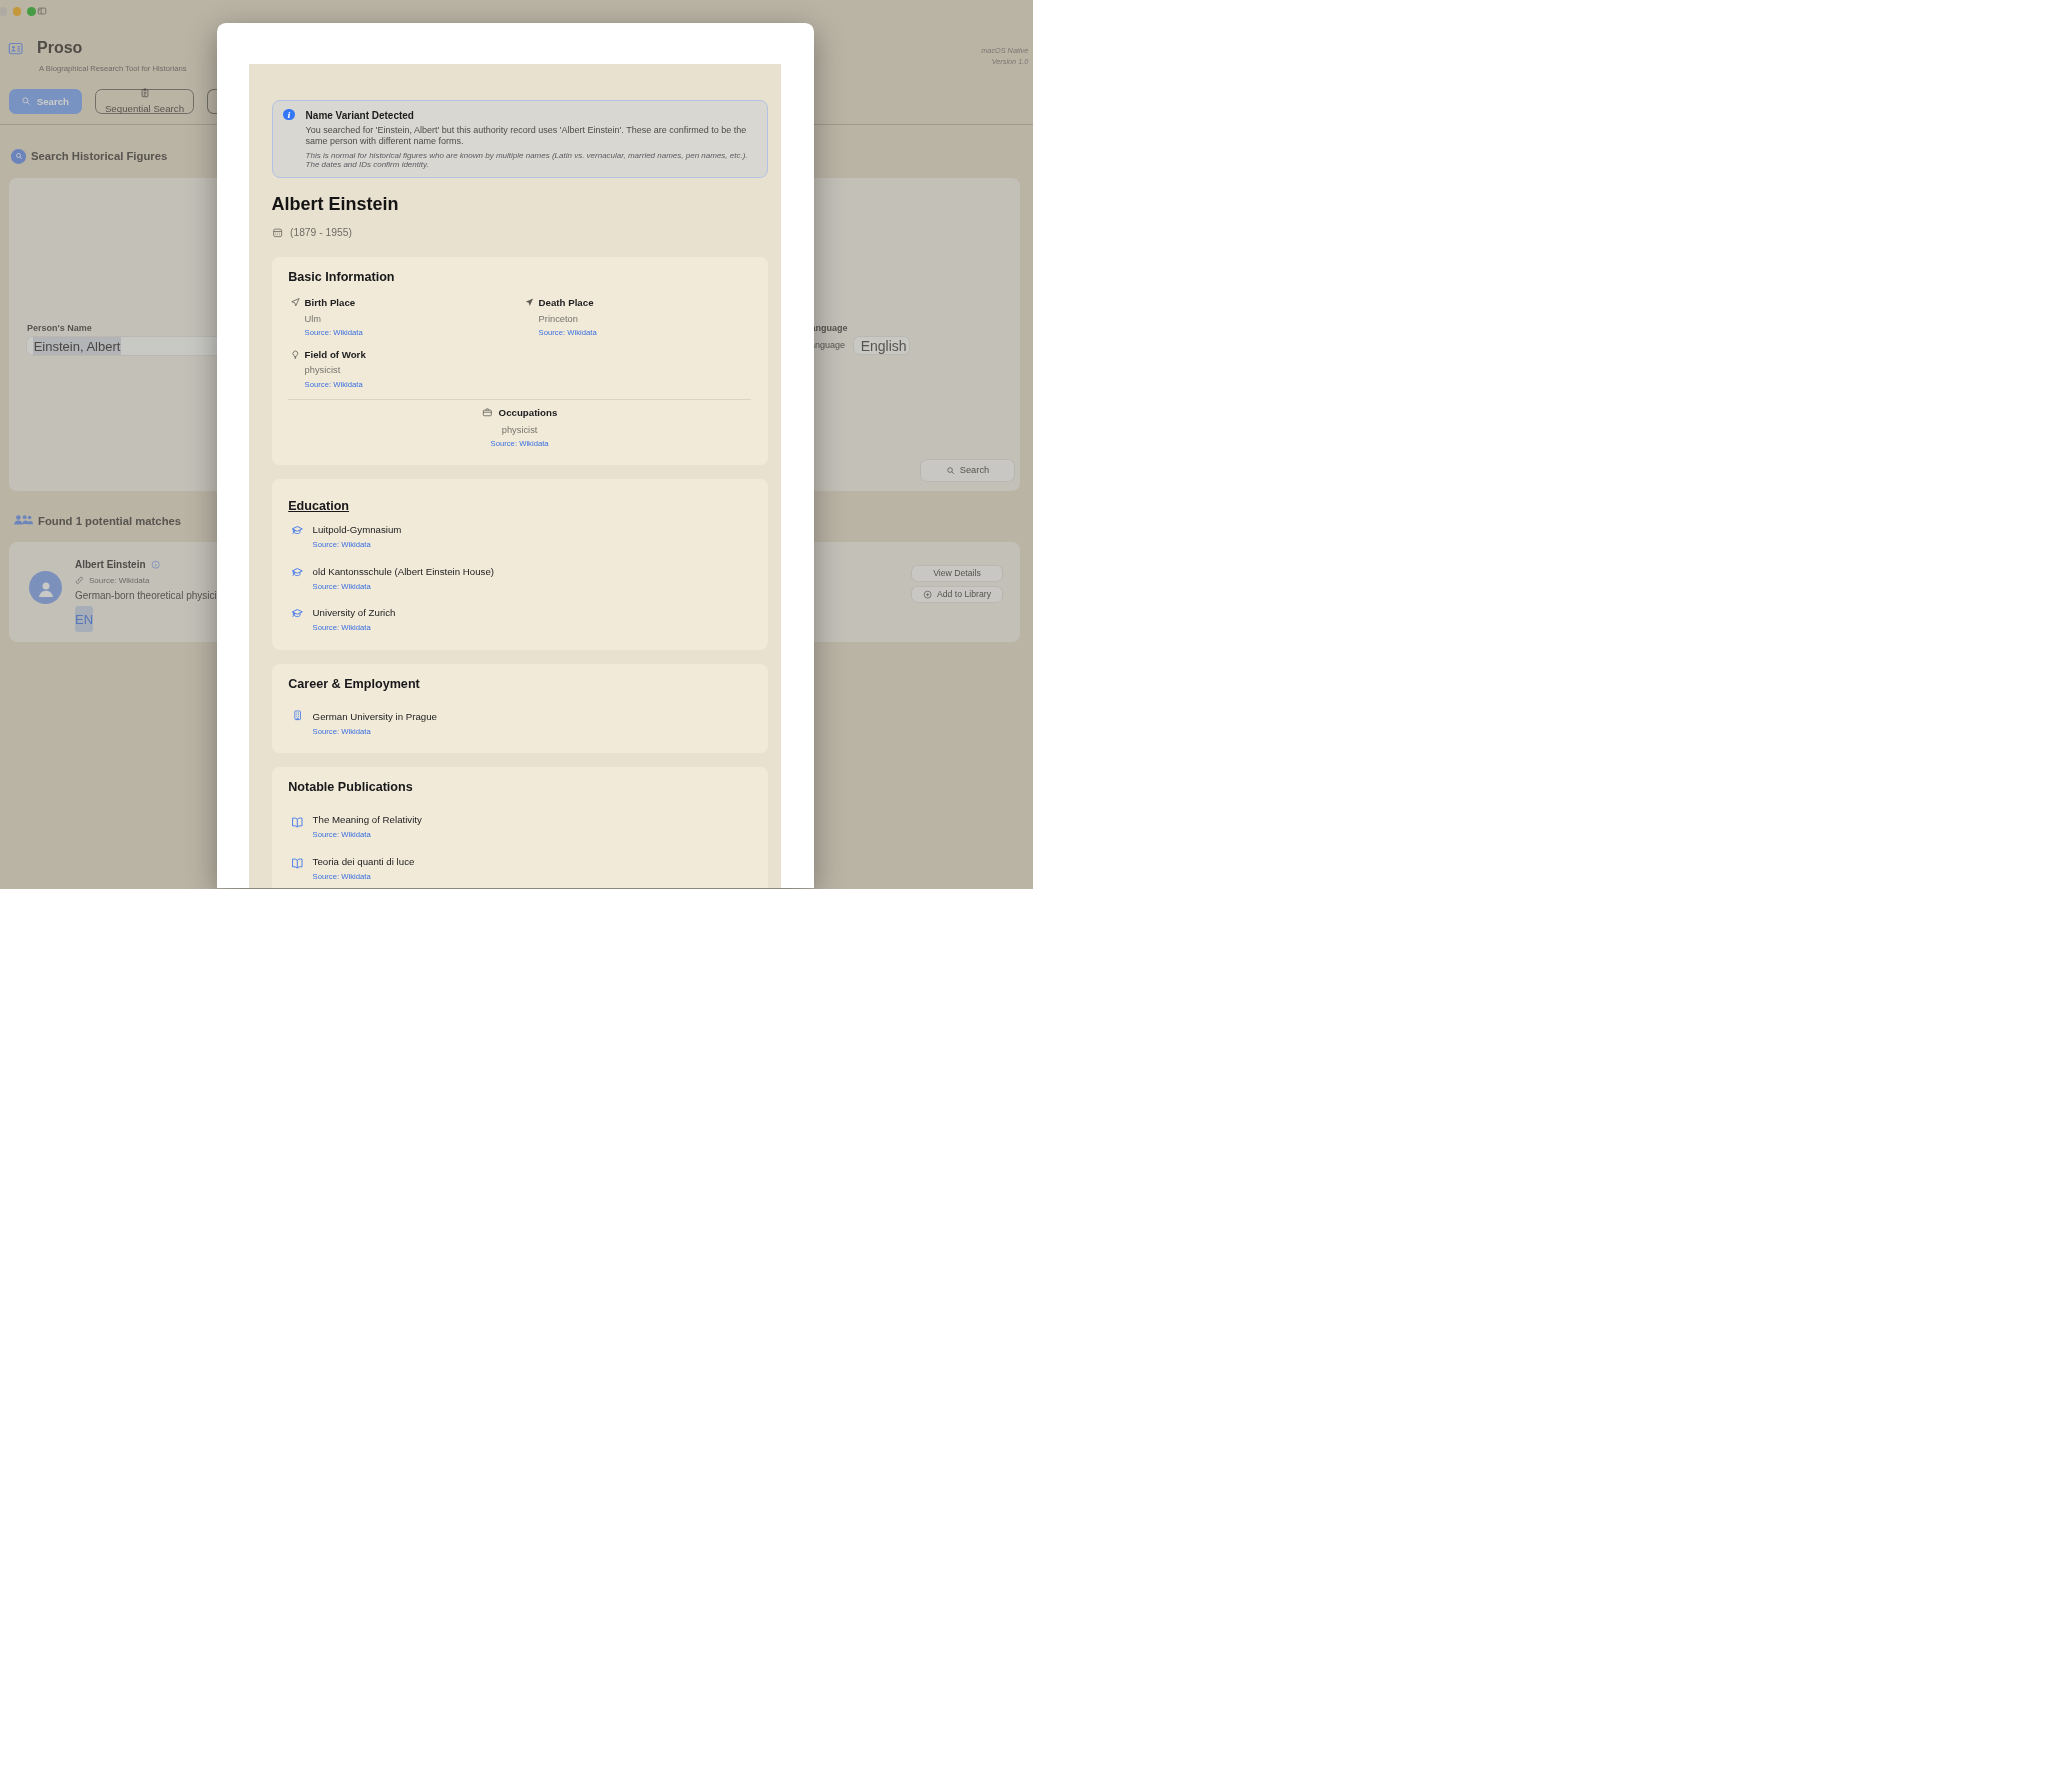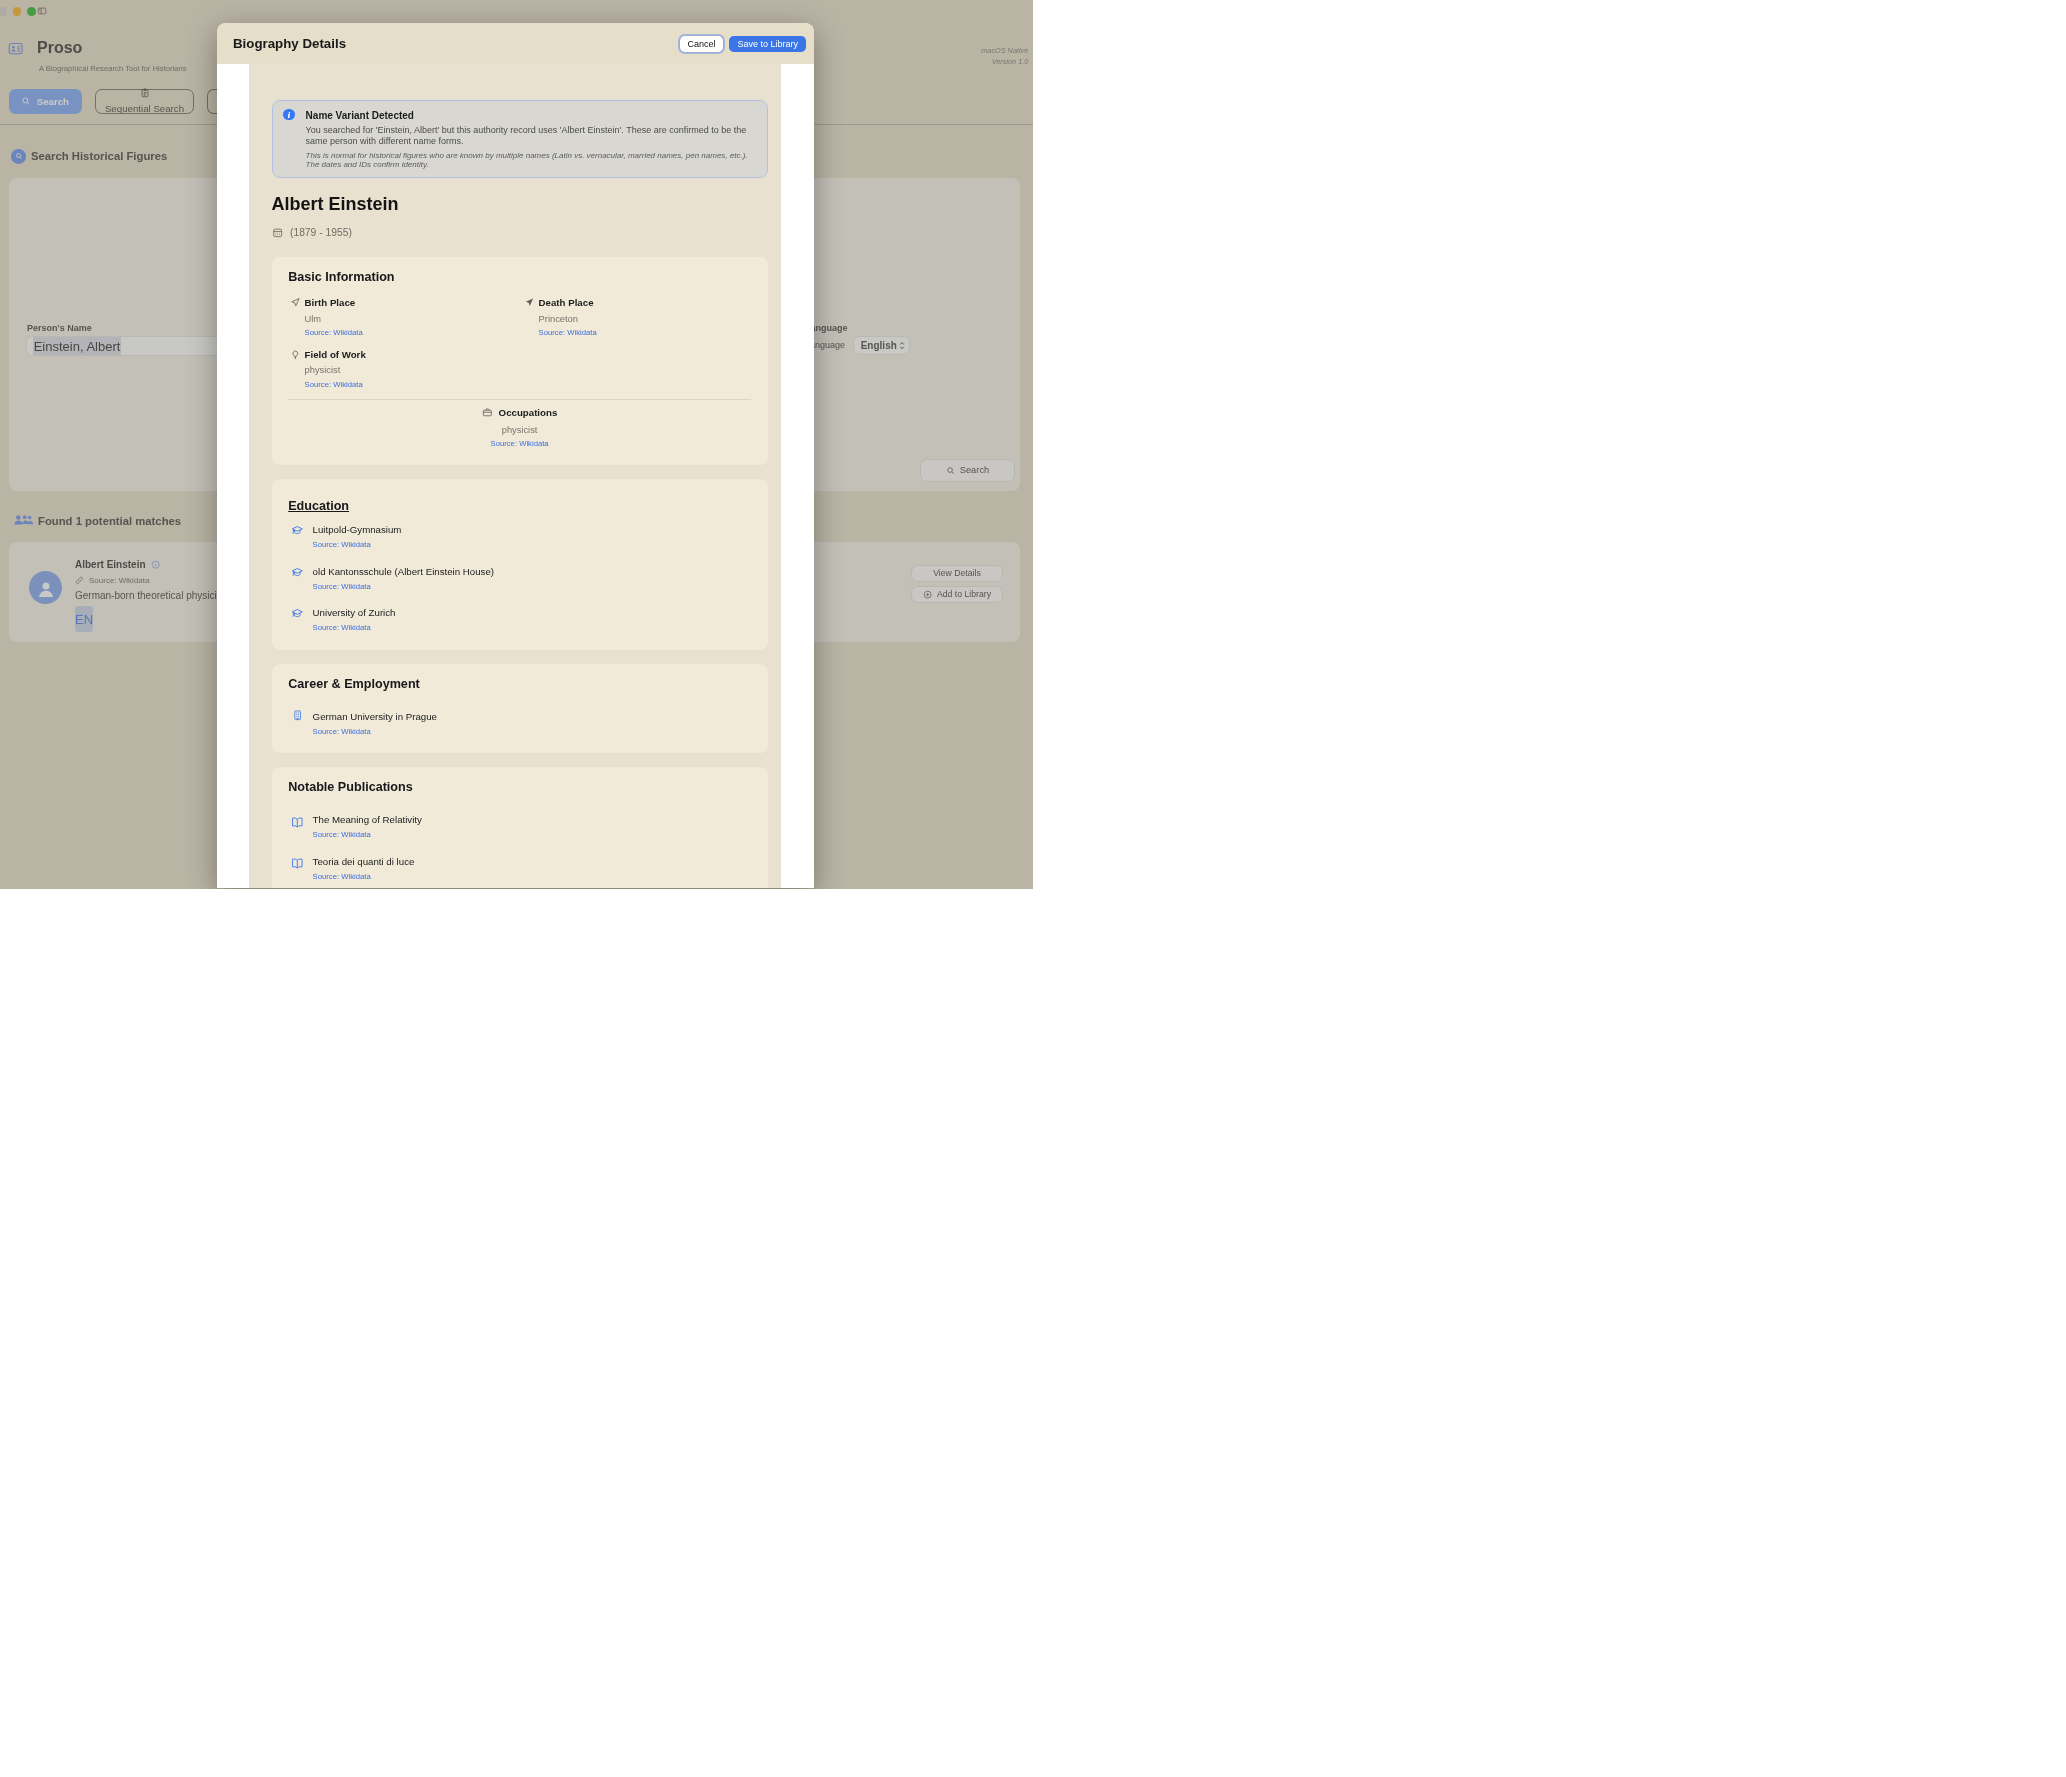--- a/index.html
+++ b/index.html
@@ -31,21 +31,21 @@
   .bg-h2 { position:absolute; font-size:11.3px; font-weight:bold; color:#6e6b64; }
 
   .bg-card { position:absolute; background:rgba(255,255,255,0.5); border-radius:8px; }
   .form-card { left:8.7px; top:178px; width:1011px; height:313px; }
   .result-card { left:8.7px; top:542px; width:1011px; height:100px; }
 
   .field-label { position:absolute; font-size:9px; font-weight:bold; color:#6e6b64; }
   .text-input { position:absolute; left:27px; top:337px; width:280px; height:18px; background:rgba(255,255,255,0.65); border-radius:4.7px; box-shadow:0 0 0 0.3px rgba(0,0,0,0.15); font-size:13px; color:#5a5852; display:flex; align-items:center; padding:0 6px; }
   .text-input .sel { background:rgba(60,80,120,0.14); padding:1.3px 0.7px; }
 
-  .select-box { position:absolute; left:854px; top:337px; width:55px; height:17.3px; background:rgba(255,255,255,0.65); border-radius:4.7px; box-shadow:0 0 0 0.3px rgba(0,0,0,0.15); font-size:10px; color:#6e6b64; display:flex; align-items:center; padding:0 4px 0 6.7px;font-weight:bold; }
+  .select-box { position:absolute; left:854px; top:337px; width:55px; height:17.3px; background:rgba(255,255,255,0.65); border-radius:4.7px; box-shadow:0 0 0 0.3px rgba(0,0,0,0.15); font-size:14px; color:#6e6b64; display:flex; align-items:center; padding:0 4px 0 6.7px; }
   .select-box .lbl { flex:1; }
   .select-box .ic { width:6px; height:9.3px; }
 
   .bg-btn { position:absolute; background:rgba(255,255,255,0.6); box-shadow:0 0 0 0.3px rgba(0,0,0,0.18); border-radius:5.3px; display:flex; align-items:center; justify-content:center; gap:4.7px; font-size:9px; color:#6e6b64; }
   .btn-bg-search { left:921px; top:460px; width:93px; height:20.6px; font-size:9.3px; }
   .btn-view { left:912px; top:566px; width:90px; height:14.6px; border-radius:4.7px; font-size:8.7px; }
   .btn-add { left:912px; top:587px; width:90px; height:14.6px; border-radius:4.7px; font-size:8.7px; }
   .bg-btn .ic { width:9.3px; height:9.3px; }
 
   .people-icon { position:absolute; left:12.6px; top:514px; width:20px; height:12.6px; color:#86a6ec; }
@@ -259,27 +259,20 @@
             <line x1="8" y1="12" x2="16" y2="12"></line>
           </svg>
         </span>
       <span>Add to Library</span>
     </div>
   </div>
 
   <div class="dim"></div>
 
   <div class="modal">
-    <div class="modal-header">
-      <div class="modal-title">Biography Details</div>
-      <div class="hdr-actions">
-        <div class="btn-cancel">Cancel</div>
-        <div class="btn-save">Save to Library</div>
-      </div>
-    </div>
 
     <div class="panel">
 
       <div class="alert">
         <div class="alert-icon">i</div>
         <div class="alert-title">Name Variant Detected</div>
         <div class="alert-body">You searched for 'Einstein, Albert' but this authority record uses 'Albert Einstein'. These are confirmed to be the same person with different name forms.</div>
         <div class="alert-note">This is normal for historical figures who are known by multiple names (Latin vs. vernacular, married names, pen names, etc.). The dates and IDs confirm identity.</div>
       </div>
 

